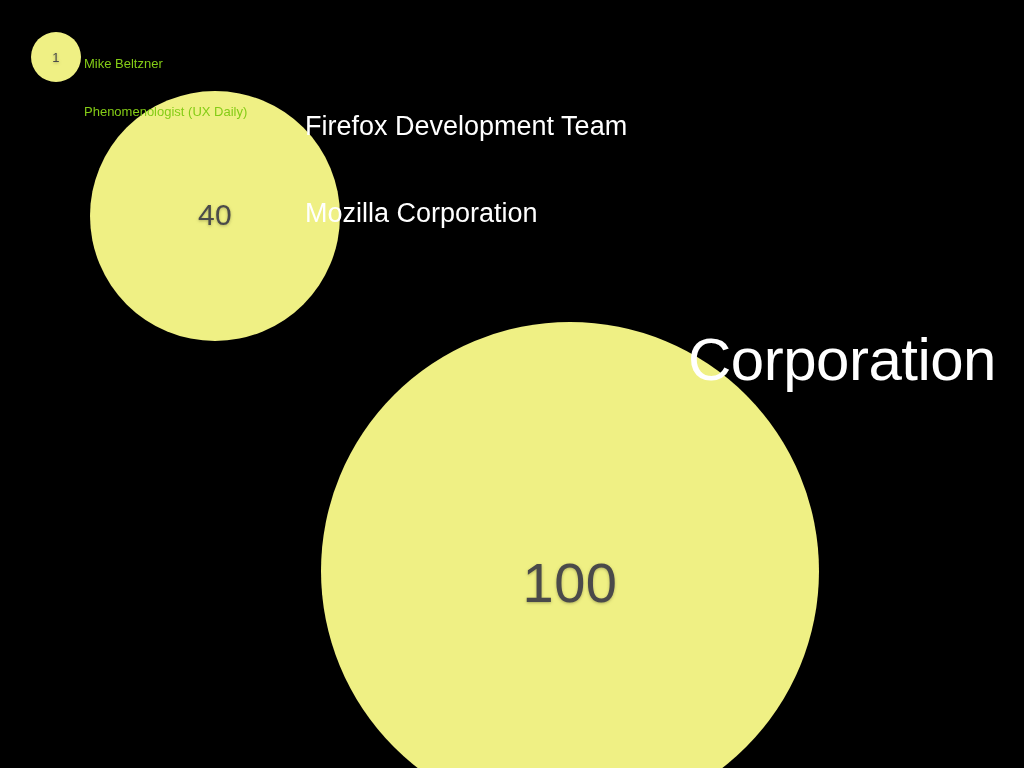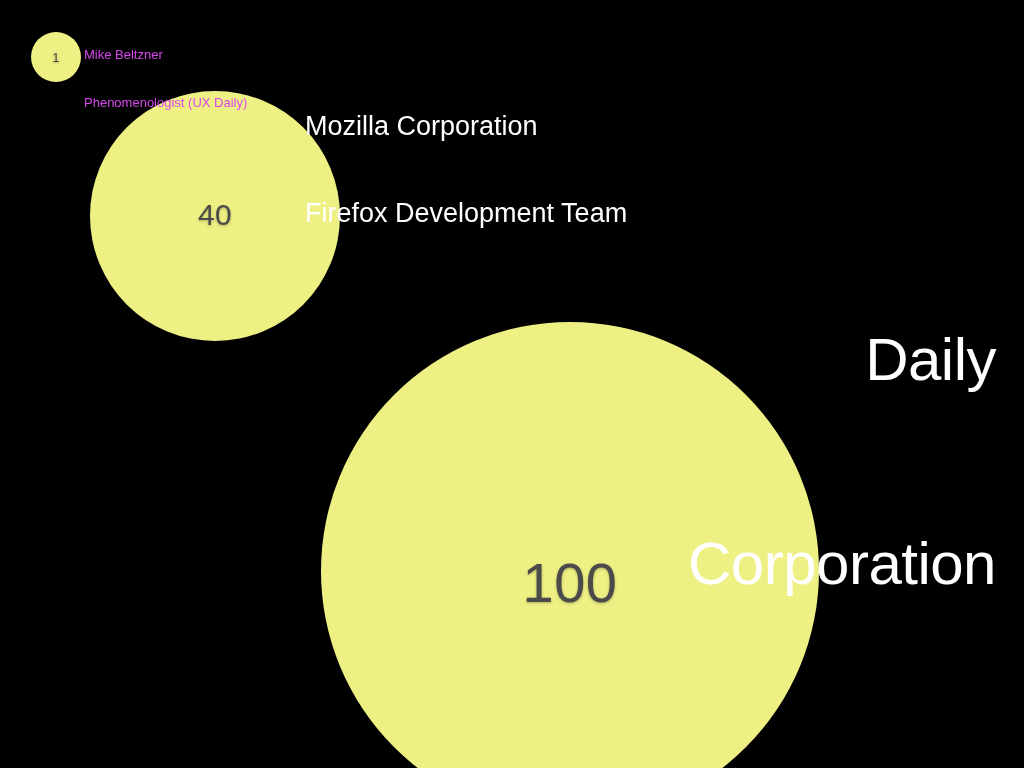--- a/index.html
+++ b/index.html
@@ -83,22 +83,22 @@
     font-size: 56px;
     position: relative;
     top: 0px;
     margin-top: 24px;
   }
 
   
   #byline {
     position: absolute;
     left: 84px;
-    top: 15px;
-    color: #d946ef;
+    top: 24px;
+    color: #84cc16;
     font-size: 13px;
     line-height: 16px;
     white-space: pre;
     z-index: 5;
   }
 
   #org {
     position: absolute;
     left: 305px;
     top: 54px;
@@ -139,22 +139,21 @@
   <div class="bubble" id="bubble-100">
     <span class="bubble-label">100</span>
   </div>
 
   <div id="byline">
     <div>Mike Beltzner</div>
     <div>Phenomenologist (UX Daily)</div>
   </div>
 
   <div id="org">
+    <div>Firefox Development Team</div>
     <div>Mozilla Corporation</div>
-    <div>Firefox Development Team</div>
   </div>
 
   <div id="slide-title">
-    <div>Daily</div>
     <div>Corporation</div>
   </div>
 
 </div>
 
 </body></html>

